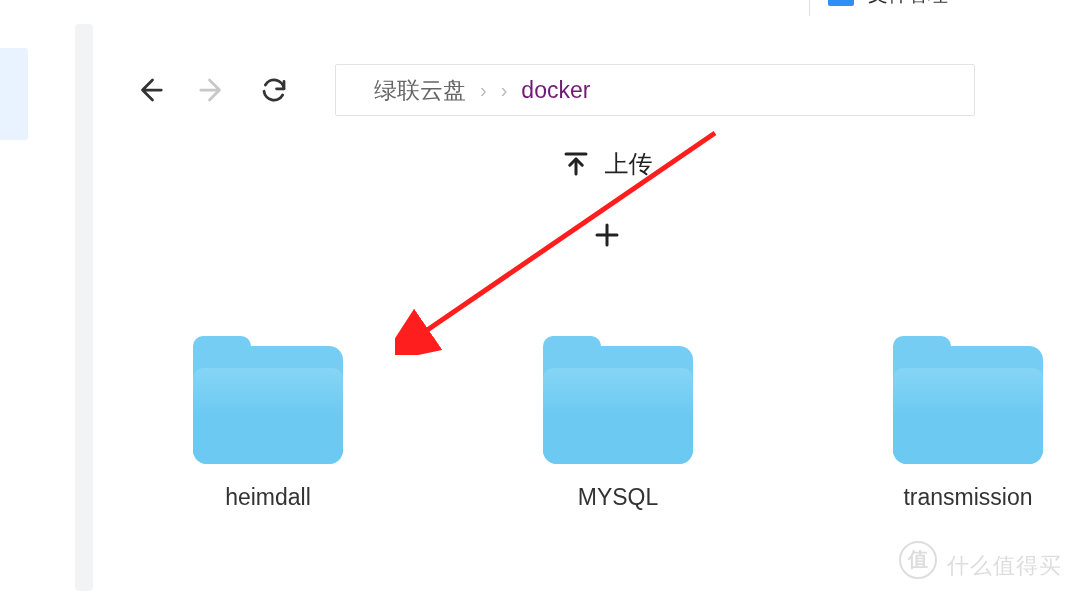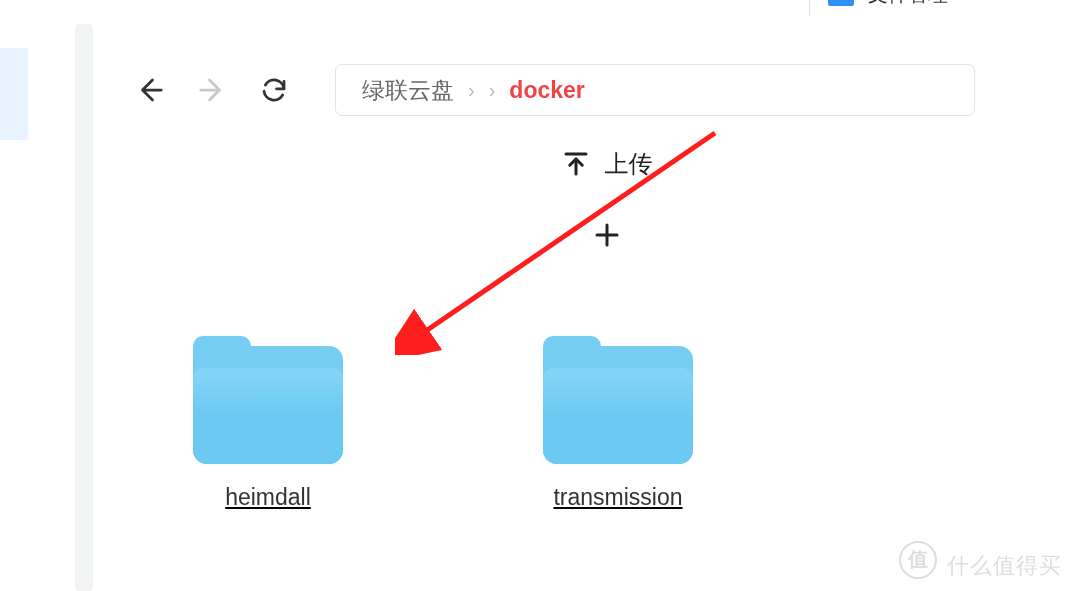--- a/index.html
+++ b/index.html
@@ -19,31 +19,31 @@
   .gutter .edge { position:absolute; right:0; top:0; bottom:0; width:18px; background:#f2f3f5; border-radius:4px; }
 
   
   .panel { position:absolute; left:93px; right:0; top:24px; bottom:0; background:#fff; }
 
   .nav-row { display:flex; align-items:center; gap:28px; padding:40px 0 0 40px; }
   .nav-btn { width:34px; height:34px; display:flex; align-items:center; justify-content:center; color:#333; cursor:pointer; }
   .nav-btn.dim { color:#c8c8c8; }
   .nav-btn svg { width:30px; height:30px; stroke:currentColor; stroke-width:2.2; fill:none; stroke-linecap:round; stroke-linejoin:round; }
 
-  .crumb-box { margin-left:16px; border:1px solid #e3e3e3; border-radius:7px; height:52px; display:flex; align-items:center; padding:0 26px; gap:14px; font-size:23px; color:#555; flex:1; max-width:640px; }
+  .crumb-box { margin-left:16px; border:1px solid #e3e3e3; border-radius:2px; height:52px; display:flex; align-items:center; padding:0 38px; gap:14px; font-size:23px; color:#555; flex:1; max-width:640px; }
   .crumb { color:#666; cursor:pointer; white-space:nowrap; }
-  .crumb.current { color:#ef4444; font-weight:700; }
+  .crumb.current { color:#701a75; font-weight:400; }
   .sep { color:#bbb; font-size:20px; }
 
   .action-row { display:flex; align-items:center; gap:40px; padding:32px 0 0 40px; font-size:24px; color:#222;flex-direction:column; }
   .action { display:flex; align-items:center; gap:14px; cursor:pointer; }
   .action svg { width:30px; height:30px; stroke:#222; stroke-width:2.4; fill:none; stroke-linecap:round; stroke-linejoin:round; }
 
   .files { display:flex; gap:200px; padding:96px 0 0 100px; }
-  .file { display:flex; flex-direction:column; align-items:center; gap:20px; cursor:pointer;text-decoration:underline; }
+  .file { display:flex; flex-direction:column; align-items:center; gap:20px; cursor:pointer; }
   .file-label { font-size:23px; color:#333; }
 
   .folder-ico { width:150px; height:118px; position:relative; }
   .folder-ico .back { position:absolute; inset:0; background:#76cdf3; border-radius:14px; }
   .folder-ico .tab { position:absolute; top:-10px; left:0; width:58px; height:22px; background:#76cdf3; border-radius:10px 10px 0 0; }
   .folder-ico .front { position:absolute; left:0; right:0; bottom:0; height:96px; background:#6bc9f2; border-radius:10px 10px 14px 14px; }
   .folder-ico .front::before { content:""; position:absolute; top:0; left:0; right:0; height:50%; background:linear-gradient(#86d5f6,#6bc9f2); border-radius:10px 10px 0 0; }
 
   
   .arrow-wrap { position:absolute; left:395px; top:125px; width:340px; height:230px; pointer-events:none; }
@@ -121,20 +121,28 @@
           <div class="front"></div>
         </div>
       <span class="file-label">heimdall</span>
     </div>
     <div class="file">
       <div class="folder-ico">
           <div class="tab"></div>
           <div class="back"></div>
           <div class="front"></div>
         </div>
+      <span class="file-label">MYSQL</span>
+    </div>
+    <div class="file">
+      <div class="folder-ico">
+          <div class="tab"></div>
+          <div class="back"></div>
+          <div class="front"></div>
+        </div>
       <span class="file-label">transmission</span>
     </div>
   </div>
 
 </div>
 
 <div class="arrow-wrap">
   <svg viewBox="0 0 340 230">
     <defs>
       <marker id="ah" markerWidth="14" markerHeight="14" refX="2" refY="5" orient="auto">

